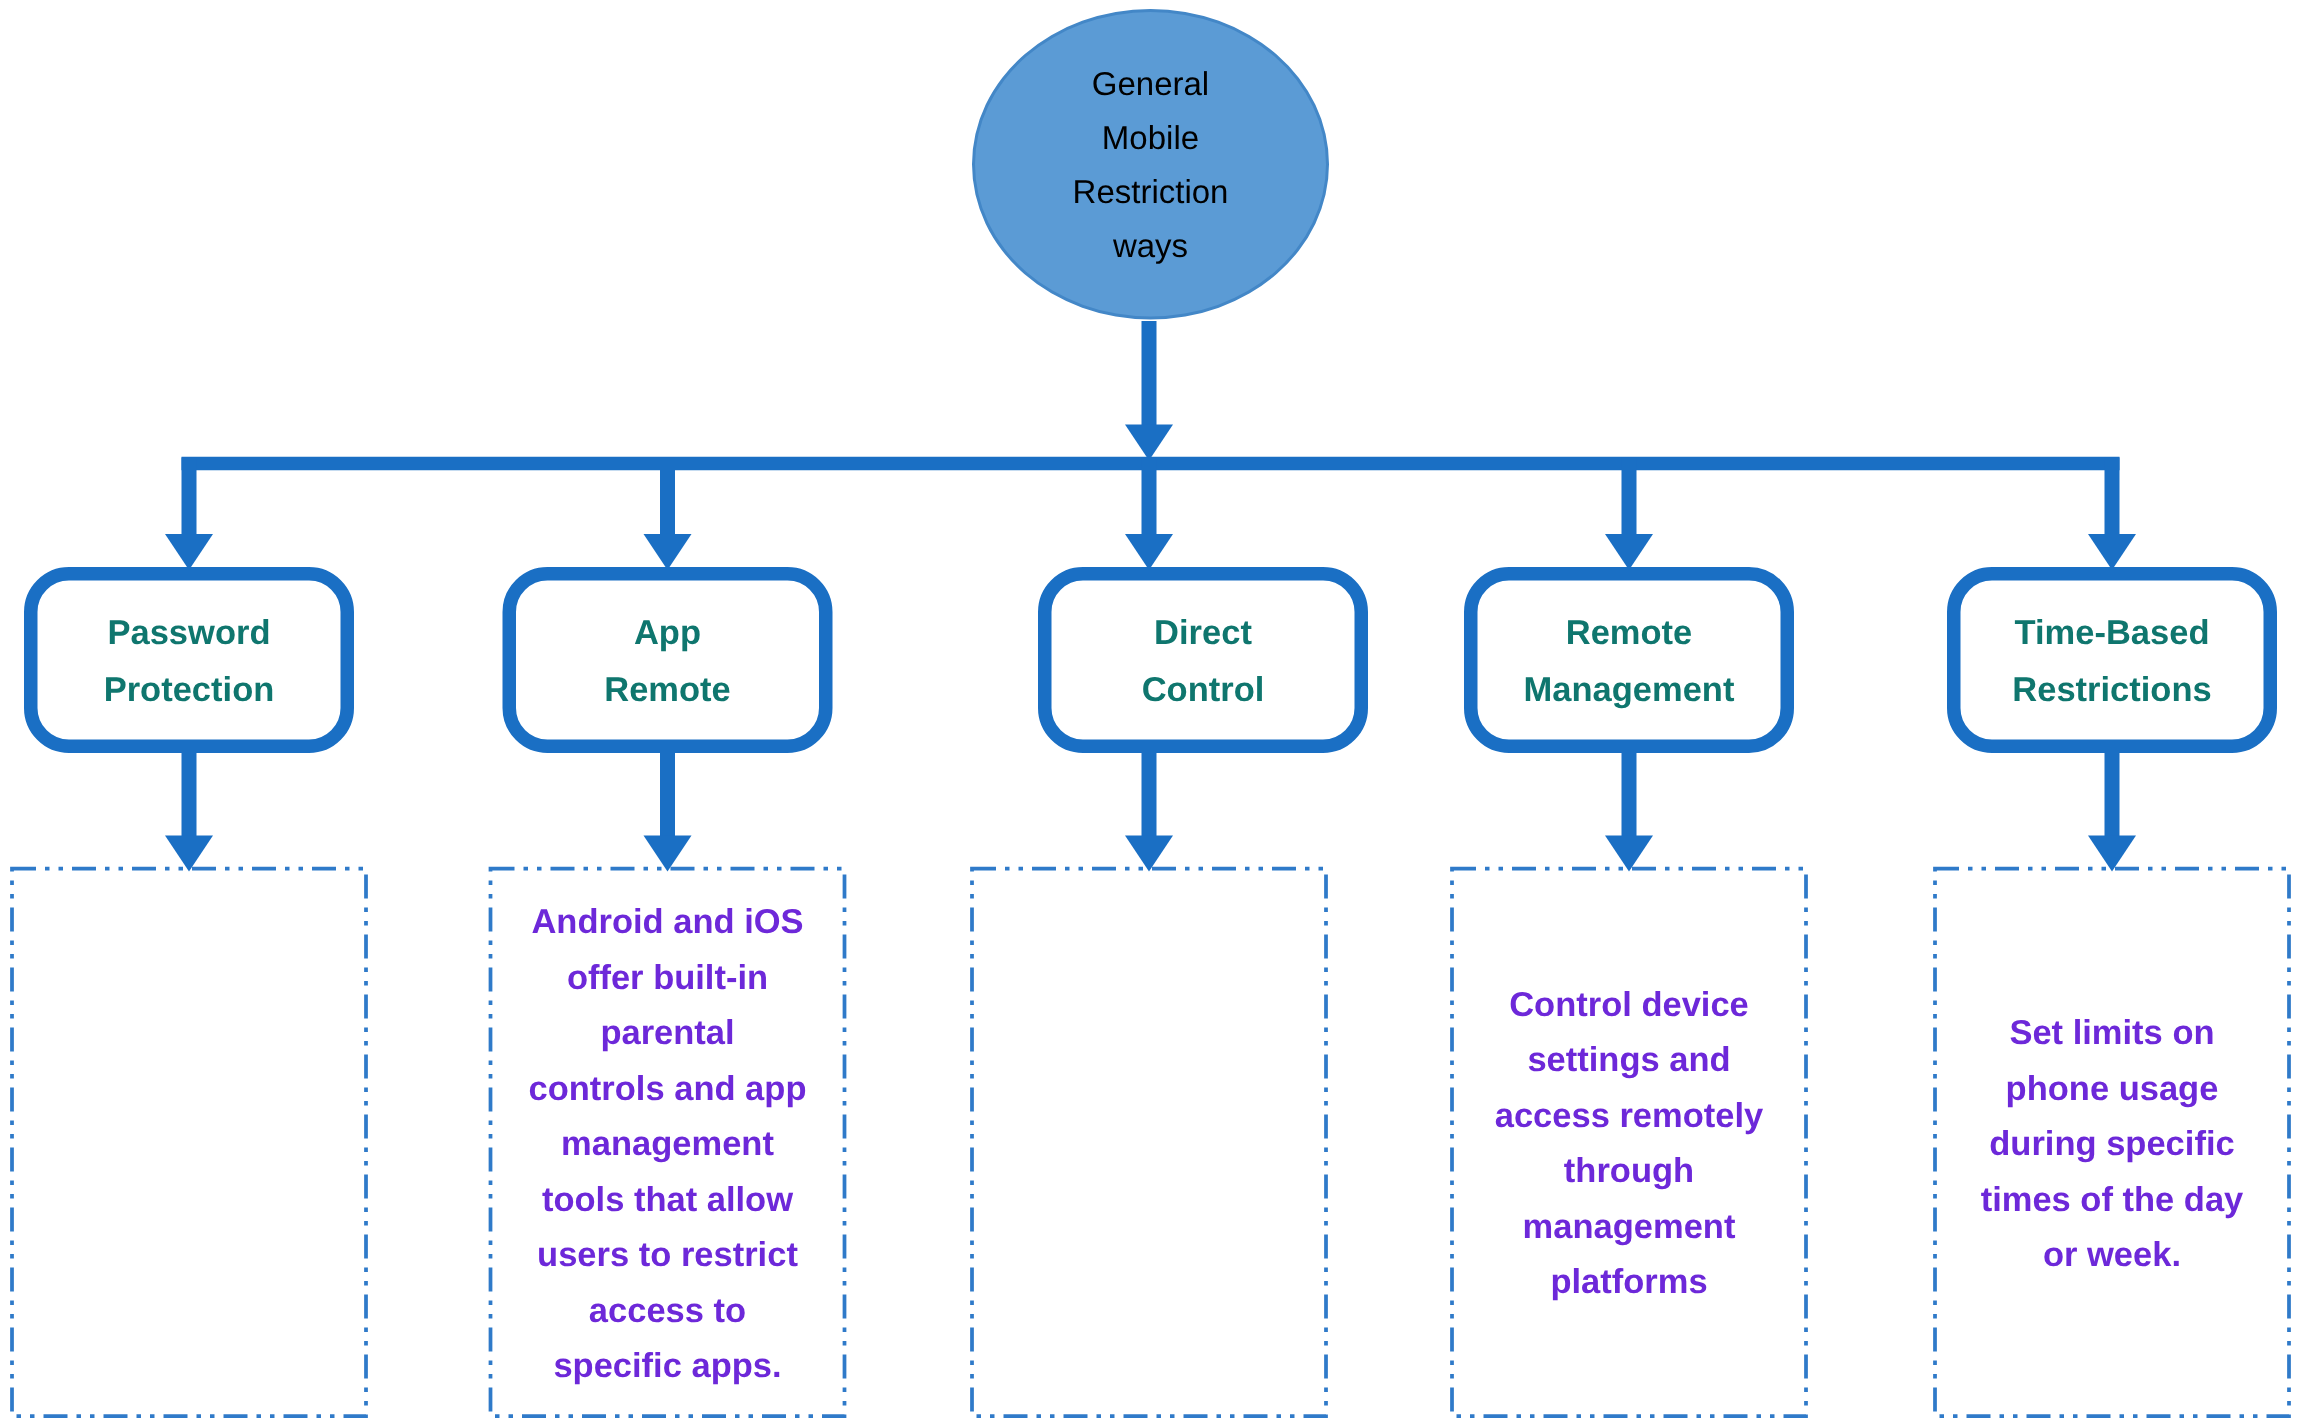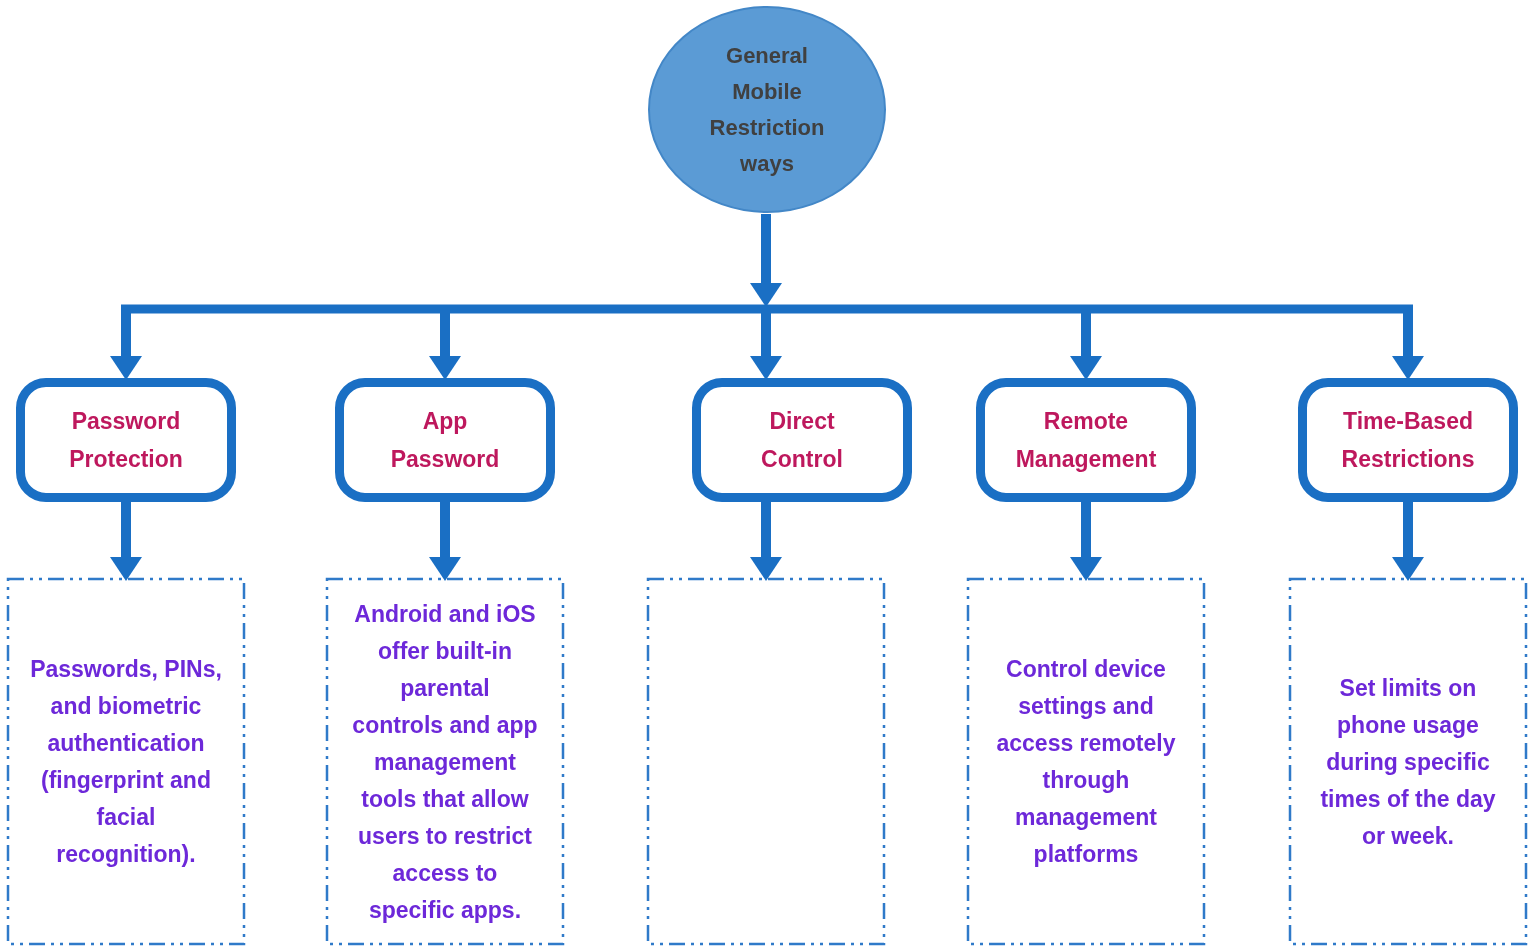--- a/index.html
+++ b/index.html
@@ -5,28 +5,28 @@
   html,body{margin:0;padding:0;background:#ffffff;}
   .stage{
     position:relative;width:1535px;height:951px;background:#ffffff;
     font-family:"Liberation Sans",sans-serif;overflow:hidden;
   }
   svg.wires{position:absolute;left:0;top:0;width:1535px;height:951px;}
   .root-node{
     position:absolute;left:648px;top:6px;width:238px;height:207px;
     background:#5b9bd5;border:2px solid #4387c7;border-radius:50%;
     display:flex;align-items:center;justify-content:center;text-align:center;
-    color:#404040;font-weight:bold;font-size:22px;line-height:36px;
+    color:#000000;font-weight:normal;font-size:22px;line-height:36px;
     white-space:pre-line;box-sizing:border-box;
   }
   .branch-box{
     position:absolute;top:378px;width:220px;height:124px;background:#ffffff;
     border:9px solid #1a6fc4;border-radius:30px;box-sizing:border-box;
     display:flex;align-items:center;justify-content:center;text-align:center;
-    color:#be185d;font-weight:bold;font-size:23px;line-height:38px;
+    color:#0f766e;font-weight:bold;font-size:23px;line-height:38px;
     white-space:pre-line;
   }
   .desc-box{
     position:absolute;top:579px;width:236px;height:366px;box-sizing:border-box;
     display:flex;align-items:center;justify-content:center;text-align:center;
     color:#6d28d9;font-weight:bold;font-size:23px;line-height:37px;
     white-space:pre-line;padding:0 4px;
   }
 </style>
 </head>
@@ -71,43 +71,35 @@
 Restriction
 ways</span>
   </div>
 
   <div class="branch-box" style="left:16px">
     <span>Password
 Protection</span>
   </div>
   <div class="branch-box" style="left:335px">
     <span>App
-Password</span>
+Remote</span>
   </div>
   <div class="branch-box" style="left:692px">
     <span>Direct
 Control</span>
   </div>
   <div class="branch-box" style="left:976px">
     <span>Remote
 Management</span>
   </div>
   <div class="branch-box" style="left:1298px">
     <span>Time-Based
 Restrictions</span>
   </div>
 
-  <div class="desc-box" style="left:8px">
-    <span>Passwords, PINs,
-and biometric
-authentication
-(fingerprint and
-facial
-recognition).</span>
-  </div>
   <div class="desc-box" style="left:327px">
     <span>Android and iOS
 offer built-in
 parental
 controls and app
 management
 tools that allow
 users to restrict
 access to
 specific apps.</span>

